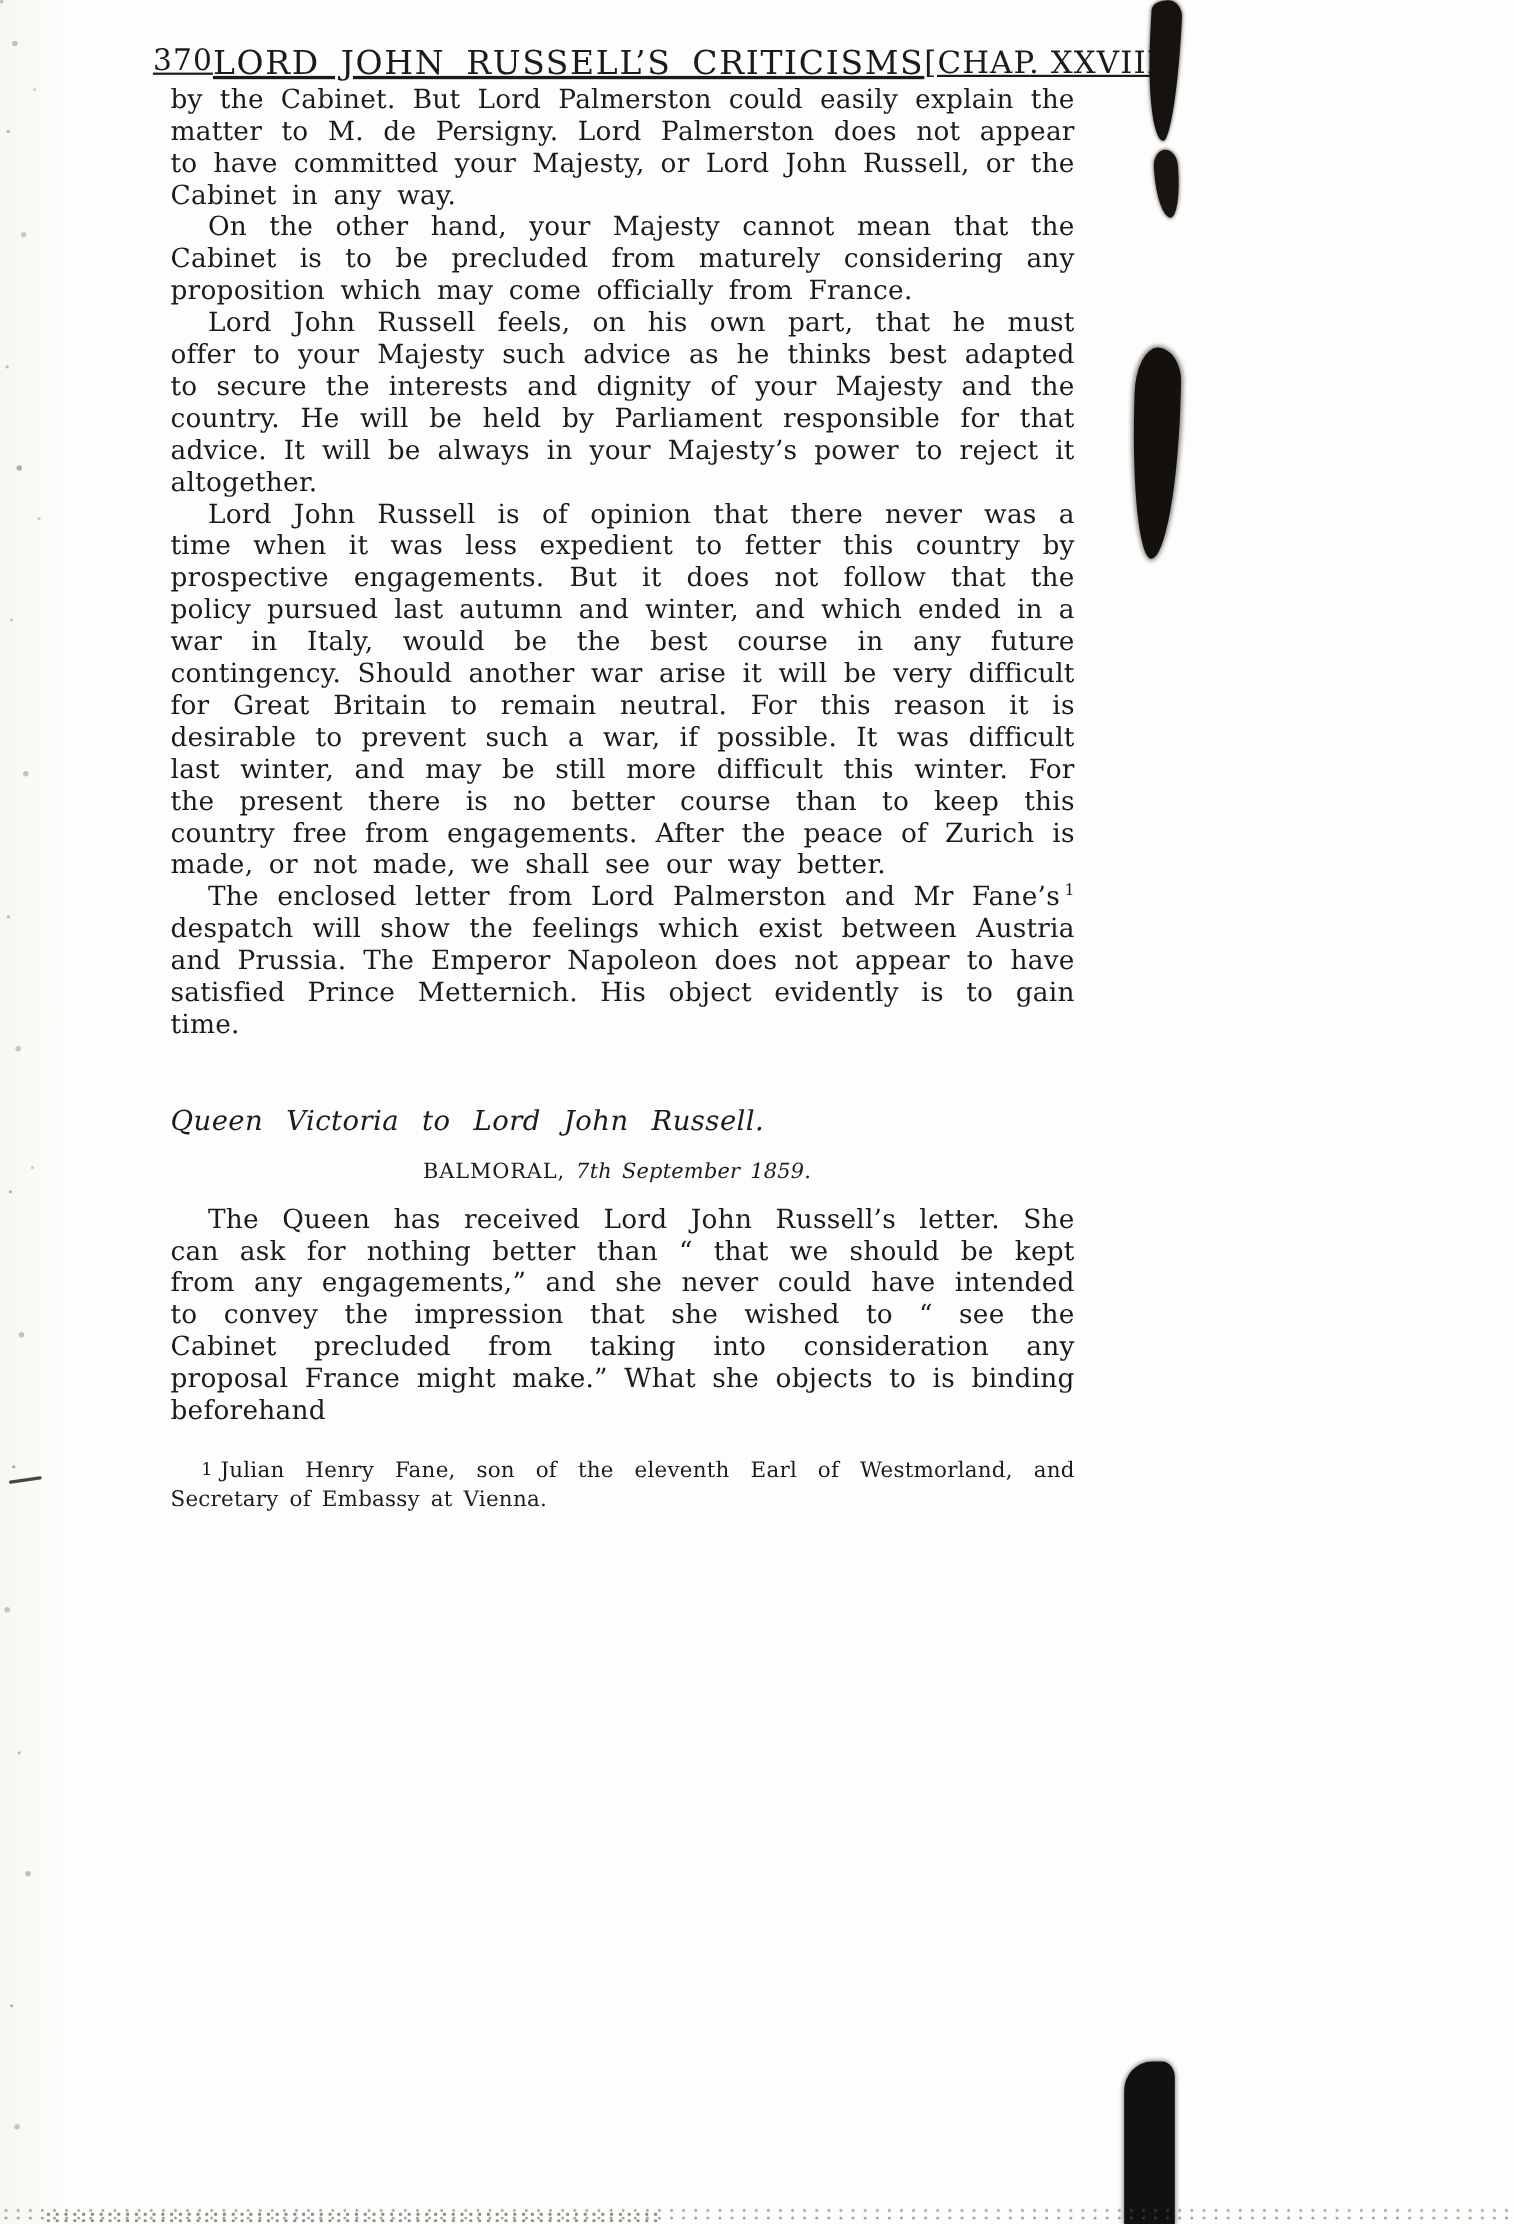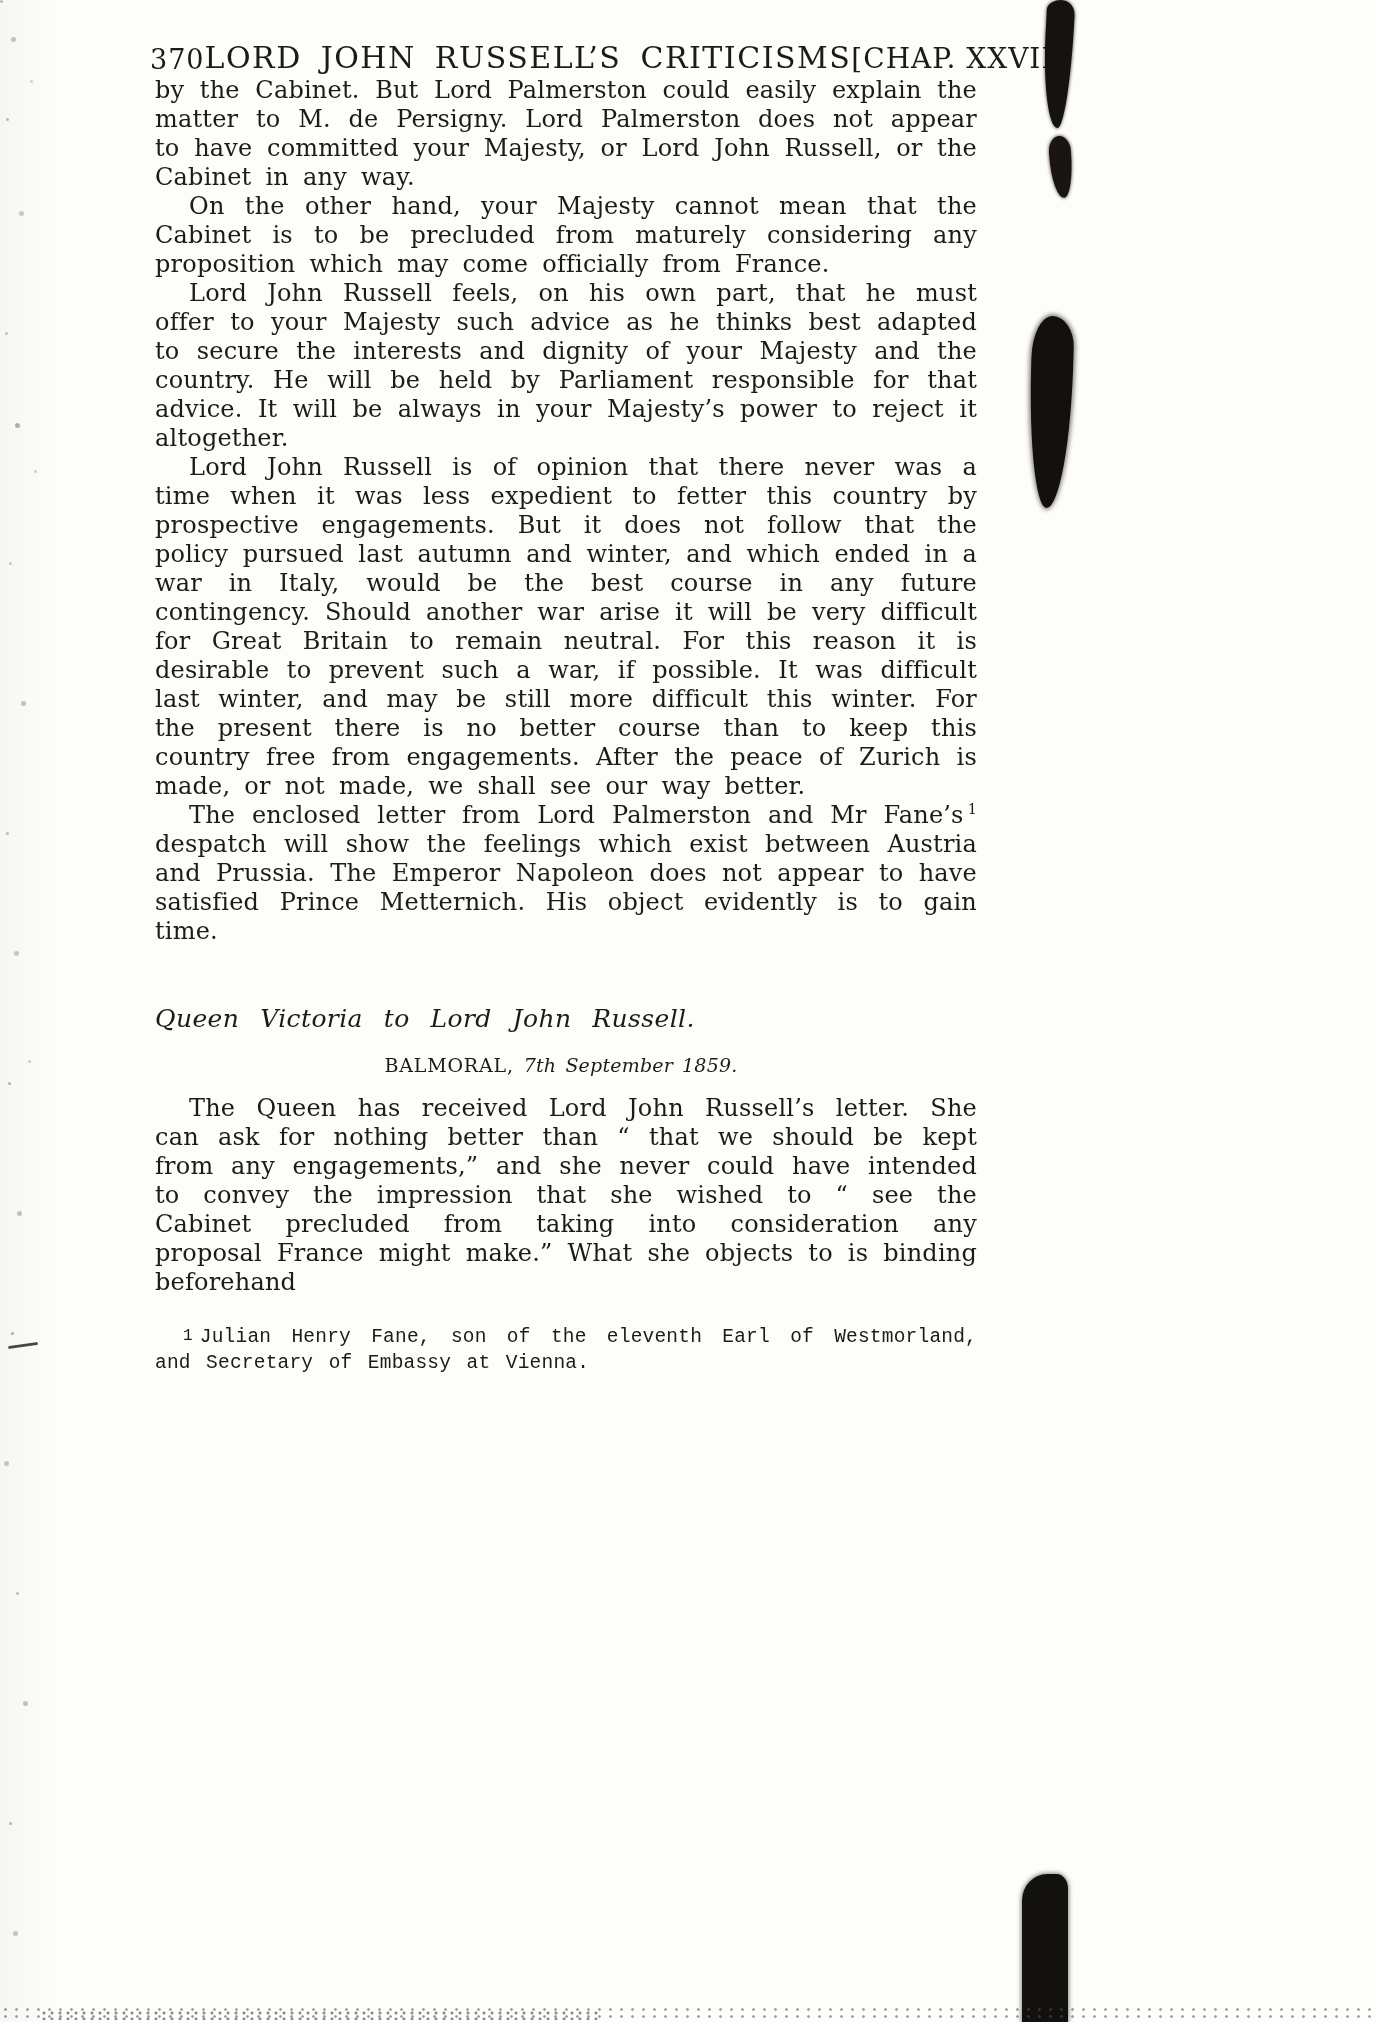--- a/index.html
+++ b/index.html
@@ -8,23 +8,24 @@
     position:relative;
     background:#fdfdfb;
     overflow:hidden;
     font-family:"DejaVu Serif","Liberation Serif",serif;
     color:#1d1b19;
   }
   .page { position:absolute; inset:0; background:linear-gradient(90deg,#f6f6f2 0px,#fdfdfb 60px,#fdfdfb 100%); }
 
   
   .running-head {
-    position:absolute; left:150px; top:40px; width:822px;
-    display:flex; justify-content:space-between; align-items:flex-end;
+    position:absolute; left:139px; top:40px; width:822px;
+    display:flex; justify-content:space-between; align-items:flex-start;
     white-space:nowrap;
+    text-decoration:underline;
   }
   .pagenum { font-size:27px; letter-spacing:1px; }
   .head-title { font-size:30px; letter-spacing:1.5px; word-spacing:8px; }
   .head-chap { font-size:28px; letter-spacing:1px; }
 
   
   .text-block {
     position:absolute; left:155px; top:76px; width:822px;
     font-size:24px; line-height:29px;
     text-align:justify;
@@ -45,21 +46,21 @@
     text-align:center; text-indent:0 !important;
     font-size:19px; margin-bottom:14px !important;
     padding-right:10px; word-spacing:0.15em;
   }
   .dateline .place { letter-spacing:0.8px; }
   .dateline .date { font-style:italic; margin-left:10px; }
 
   .footnote {
     margin-top:26px;
     font-size:19.5px; line-height:26px;
-    text-align:justify; word-spacing:0.18em;font-family:Liberation Mono, monospace;
+    text-align:justify; word-spacing:0.18em;
   }
   .footnote p { text-indent:28px; }
   .fnmark { font-size:16px; vertical-align:2px; margin-right:7px; }
 
   
   .artifact { position:absolute; pointer-events:none; }
   .blob-tr-1 { left:1044px; top:0; width:28px; height:128px; background:#151210;
     border-radius:55% 45% 40% 60% / 8% 12% 85% 75%; transform:rotate(3deg); box-shadow:0 0 3px 1px #15121080; }
   .blob-tr-2 { left:1050px; top:136px; width:22px; height:62px; background:#1a1512;
     border-radius:50% 50% 45% 55% / 25% 25% 70% 70%; transform:rotate(-4deg); box-shadow:0 0 3px 1px #1a151280; }

